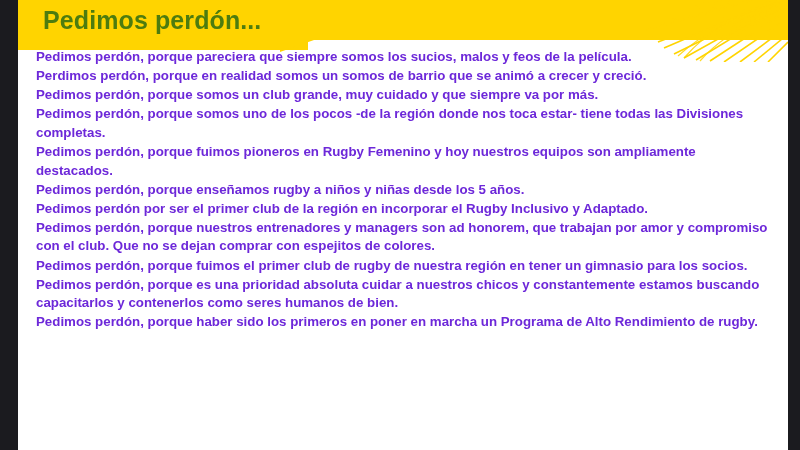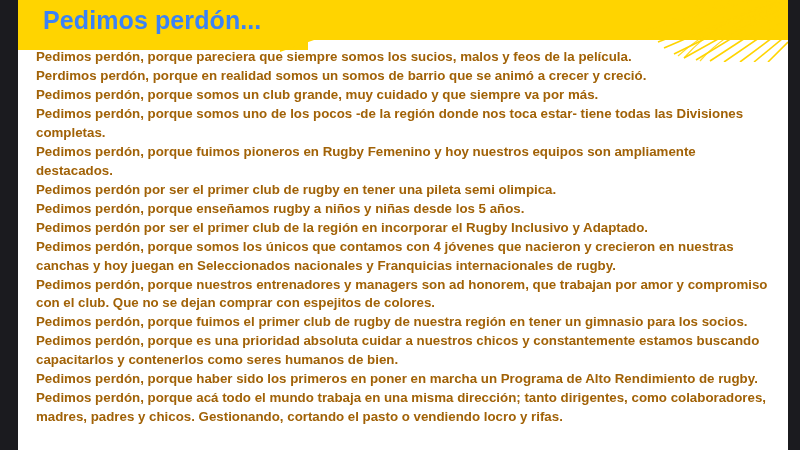--- a/index.html
+++ b/index.html
@@ -72,40 +72,40 @@
     height: 0;
     border-left: 34px solid #ffd400;
     border-bottom: 12px solid transparent;
   }
   .title {
     position: absolute;
     left: 25px;
     top: 6px;
     font-size: 25px;
     font-weight: bold;
-    color: #3b82f6;
+    color: #4d7c0f;
     letter-spacing: 0.1px;
   }
   
   .scribble {
     position: absolute;
     right: 0;
     top: 0;
     width: 300px;
     height: 62px;
     pointer-events: none;
   }
   .body-text {
     position: absolute;
     left: 18px;
     top: 48px;
     width: 734px;
     font-size: 13.3px;
     line-height: 18.6px;
-    color: #a16207;
+    color: #6d28d9;
     font-weight: bold;
   }
   .body-text p {
     margin: 0 0 0.5px 0;
     white-space: normal;
   }
   .fade-line {
     opacity: 0.55;
   }
 </style>
@@ -150,25 +150,22 @@
     </svg>
 
     <div class="title">Pedimos perdón...</div>
 
     <div class="body-text">
       <p>Pedimos perdón, porque pareciera que siempre somos los sucios, malos y feos de la película.</p>
       <p>Perdimos perdón, porque en realidad somos un somos de barrio que se animó a crecer y creció.</p>
       <p>Pedimos perdón, porque somos un club grande, muy cuidado y que siempre va por más.</p>
       <p>Pedimos perdón, porque somos uno de los pocos -de la región donde nos toca estar- tiene todas las Divisiones completas.</p>
       <p>Pedimos perdón, porque fuimos pioneros en Rugby Femenino y hoy nuestros equipos son ampliamente destacados.</p>
-      <p>Pedimos perdón por ser el primer club de rugby en tener una pileta semi olimpica.</p>
       <p>Pedimos perdón, porque enseñamos rugby a niños y niñas desde los 5 años.</p>
       <p>Pedimos perdón por ser el primer club de la región en incorporar el Rugby Inclusivo y Adaptado.</p>
-      <p>Pedimos perdón, porque somos los únicos que contamos con 4 jóvenes que nacieron y crecieron en nuestras canchas y hoy juegan en Seleccionados nacionales y Franquicias internacionales de rugby.</p>
       <p>Pedimos perdón, porque nuestros entrenadores y managers son ad honorem, que trabajan por amor y compromiso con el club. Que no se dejan comprar con espejitos de colores.</p>
       <p>Pedimos perdón, porque fuimos el primer club de rugby de nuestra región en tener un gimnasio para los socios.</p>
       <p>Pedimos perdón, porque es una prioridad absoluta cuidar a nuestros chicos y constantemente estamos buscando capacitarlos y contenerlos como seres humanos de bien.</p>
       <p>Pedimos perdón, porque haber sido los primeros en poner en marcha un Programa de Alto Rendimiento de rugby.</p>
-      <p>Pedimos perdón, porque acá todo el mundo trabaja en una misma dirección; tanto dirigentes, como colaboradores, madres, padres y chicos. Gestionando, cortando el pasto o vendiendo locro y rifas.</p>
     </div>
 
   </div>
 </div>
 
 </body></html>

